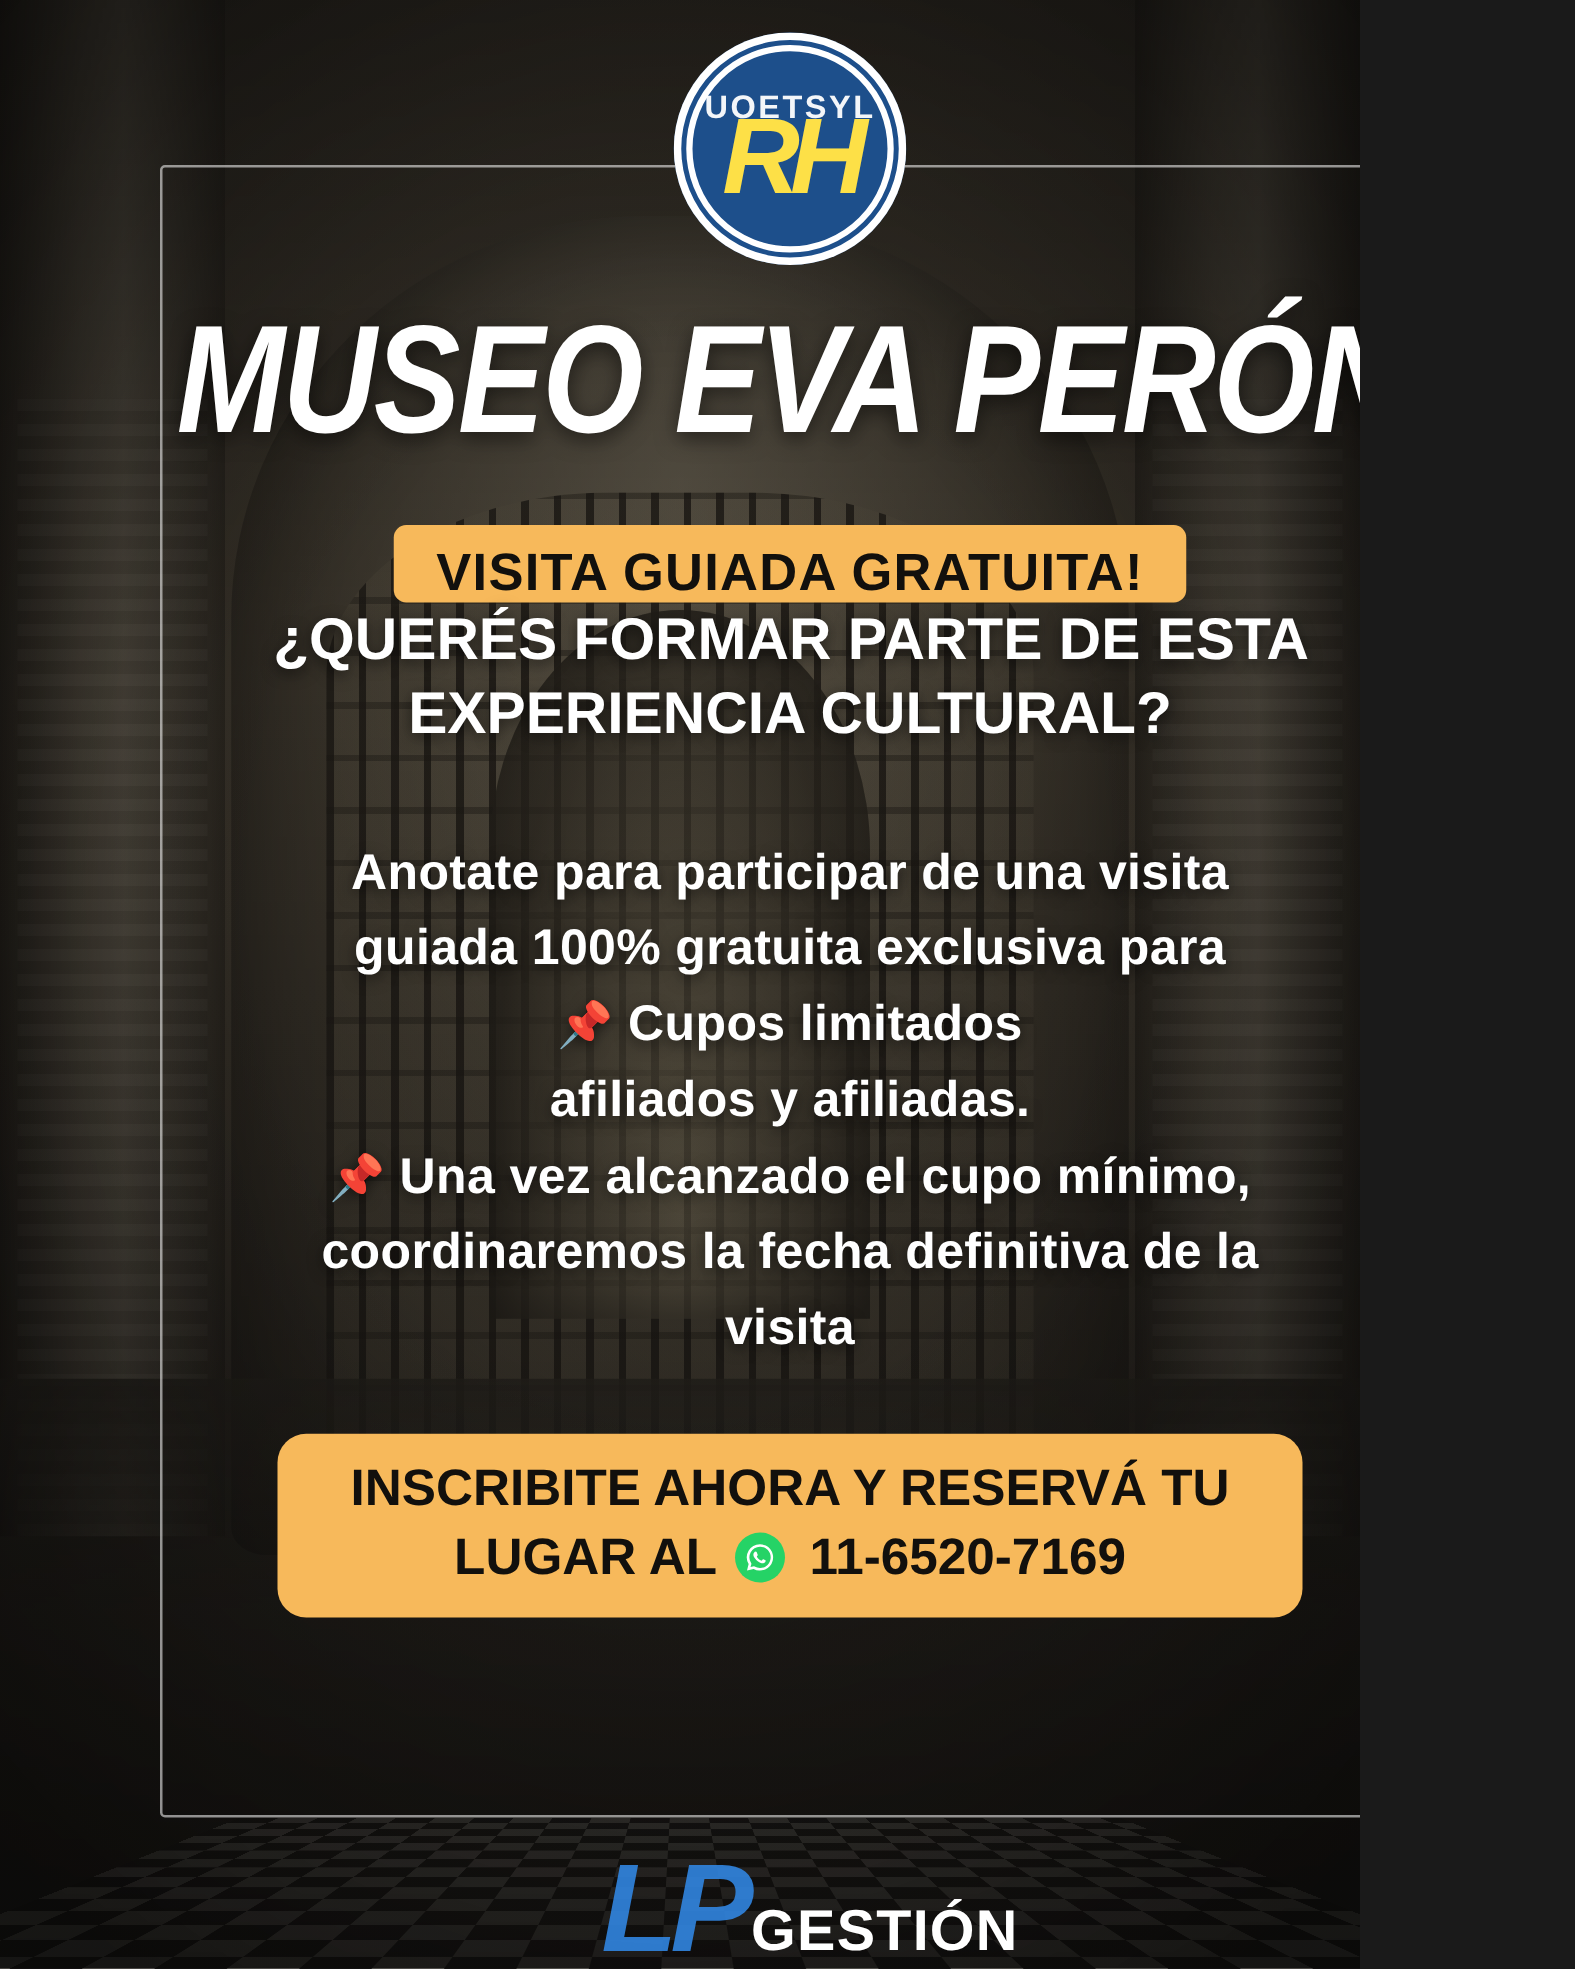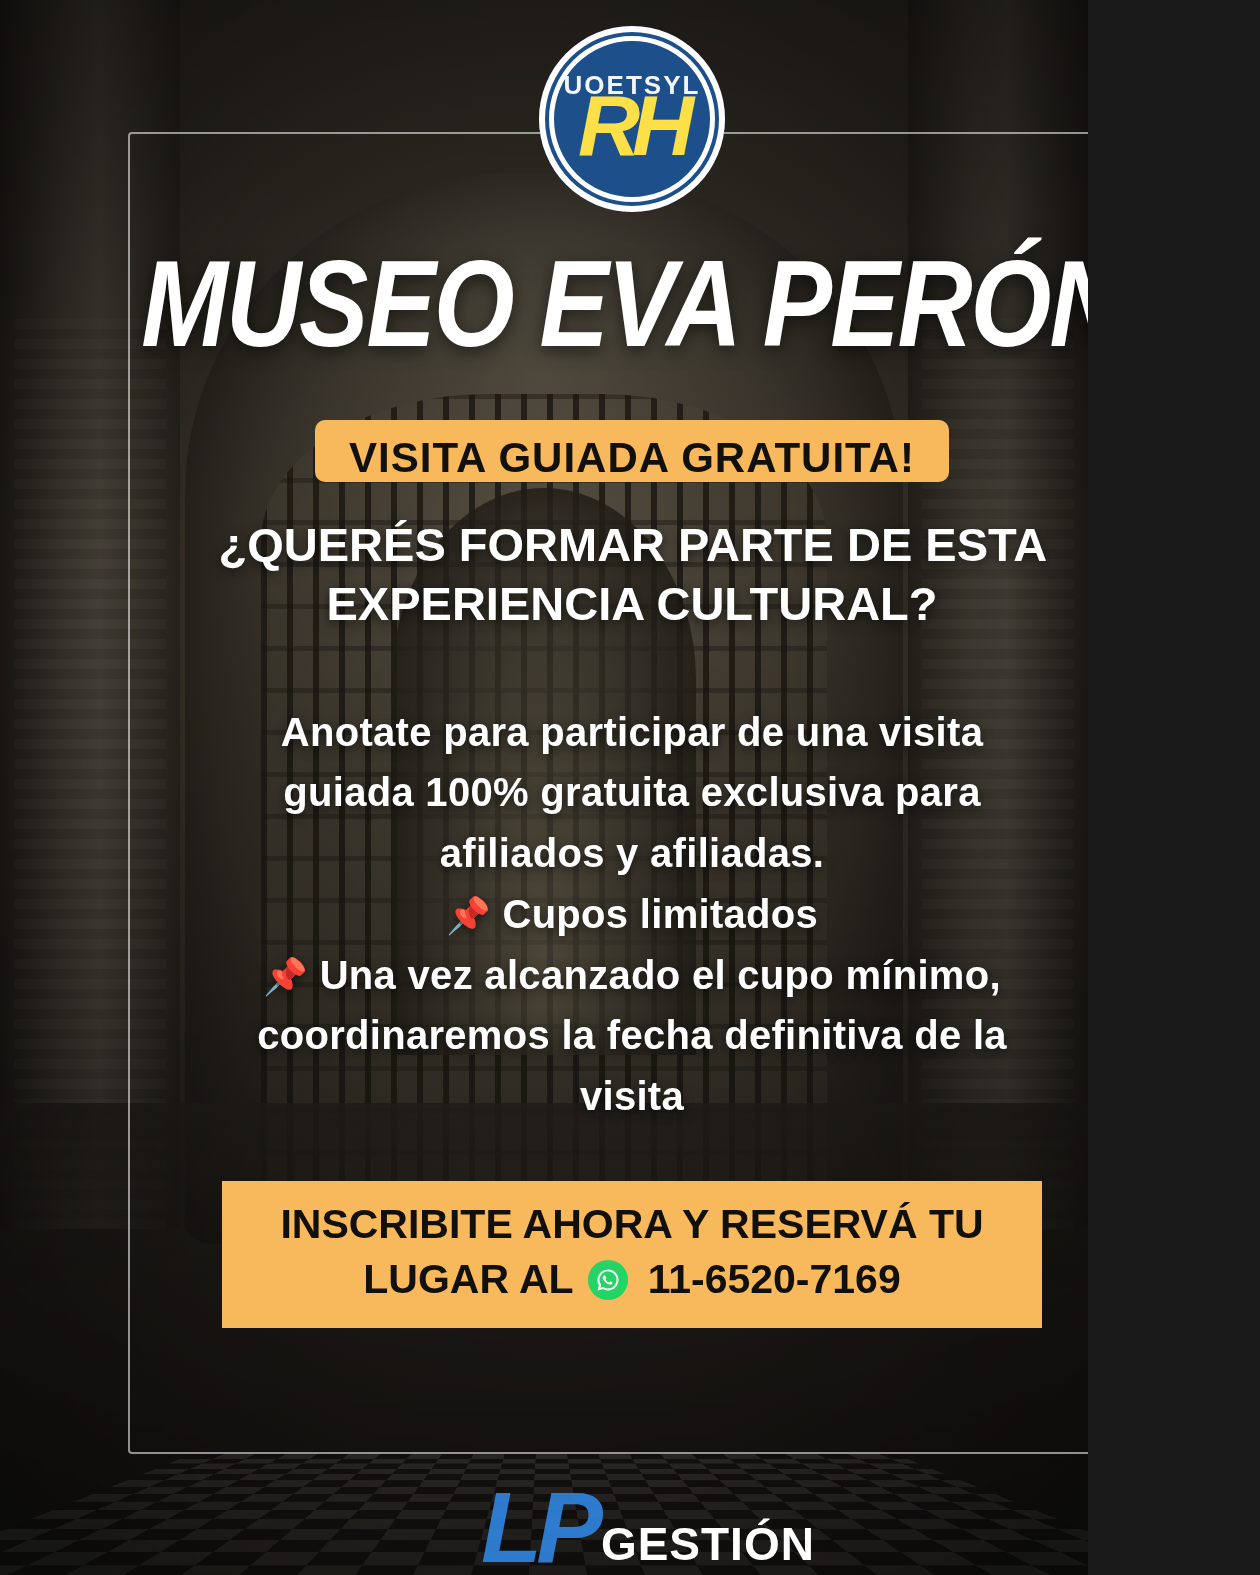--- a/index.html
+++ b/index.html
@@ -203,21 +203,20 @@
     color: #12100d;
     font-weight: 700;
     font-size: 42px;
     letter-spacing: 1px;
     padding: 14px 34px 0;
     border-radius: 10px;
     text-align: center;
   }
 
   .subtitle {
-    margin-top: 34px;
     color: #ffffff;
     font-weight: 700;
     font-size: 47px;
     line-height: 1.25;
     text-align: center;
     max-width: 900px;
     text-shadow: 0 3px 12px rgba(0,0,0,.6);
   }
 
   .body-copy {
@@ -236,21 +235,21 @@
 
   .cta {
     margin-top: 54px;
     background: #f7b95b;
     color: #12100d;
     font-weight: 700;
     font-size: 41px;
     line-height: 1.35;
     text-align: center;
     padding: 16px 30px 20px;
-    border-radius: 0;
+    border-radius: 23px;
     max-width: 760px;
   }
   .wa {
     display: inline-flex;
     align-items: center;
     justify-content: center;
     width: 40px; height: 40px;
     border-radius: 50%;
     background: #25d366;
     margin: 0 8px -6px 4px;
@@ -321,25 +320,25 @@
       <div class="pill">VISITA GUIADA GRATUITA!</div>
 
       <div class="subtitle">
         <span class="line">¿QUERÉS FORMAR PARTE DE ESTA</span>
         <span class="line">EXPERIENCIA CULTURAL?</span>
       </div>
 
       <div class="body-copy">
         <span class="line">Anotate para participar de una visita</span>
         <span class="line">guiada 100% gratuita exclusiva para</span>
-        <span class="line">afiliados y afiliadas.</span>
         <span class="line">
           <span class="pin">📌</span>
           <span>Cupos limitados</span>
         </span>
+        <span class="line">afiliados y afiliadas.</span>
         <span class="line">
           <span class="pin">📌</span>
           <span>Una vez alcanzado el cupo mínimo,</span>
         </span>
         <span class="line">coordinaremos la fecha definitiva de la</span>
         <span class="line">visita</span>
       </div>
 
       <div class="cta">
         <span class="line">INSCRIBITE AHORA Y RESERVÁ TU</span>

